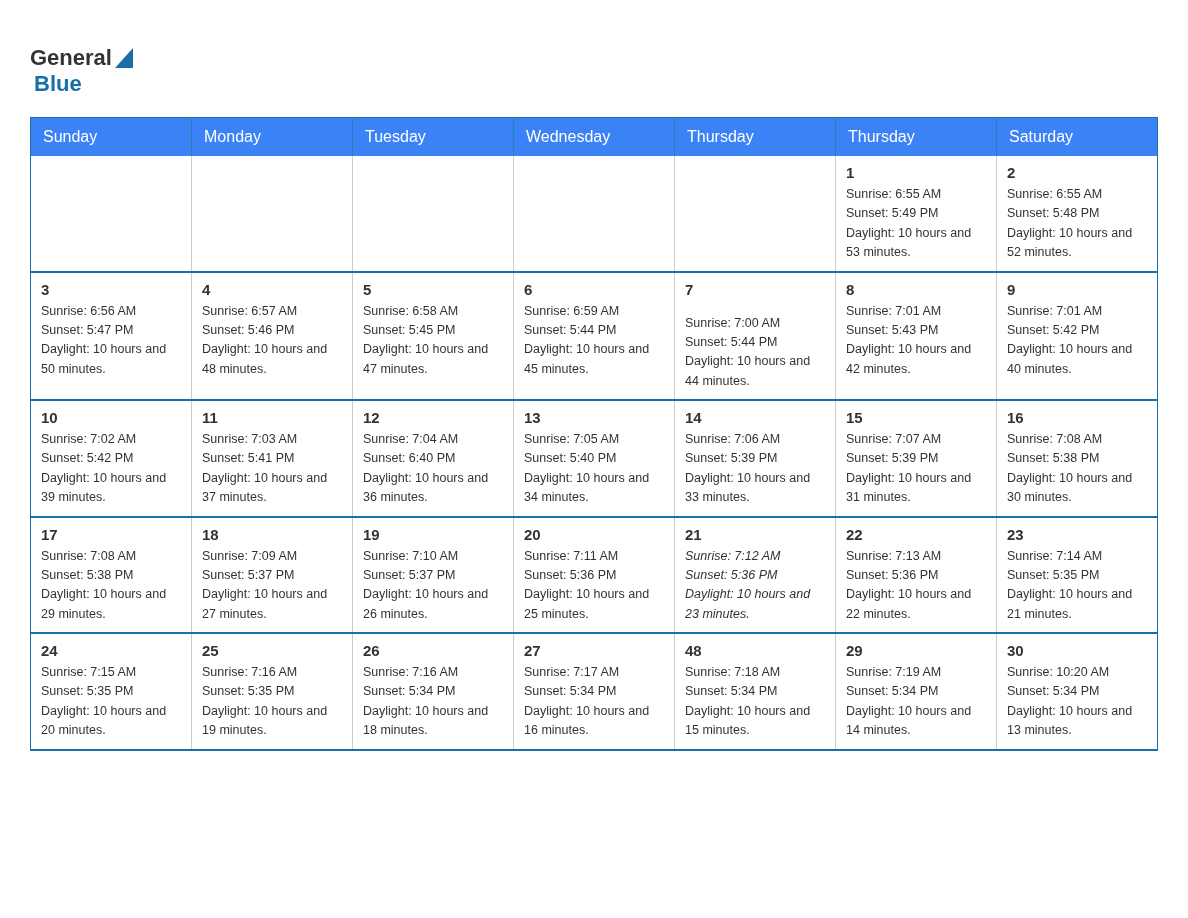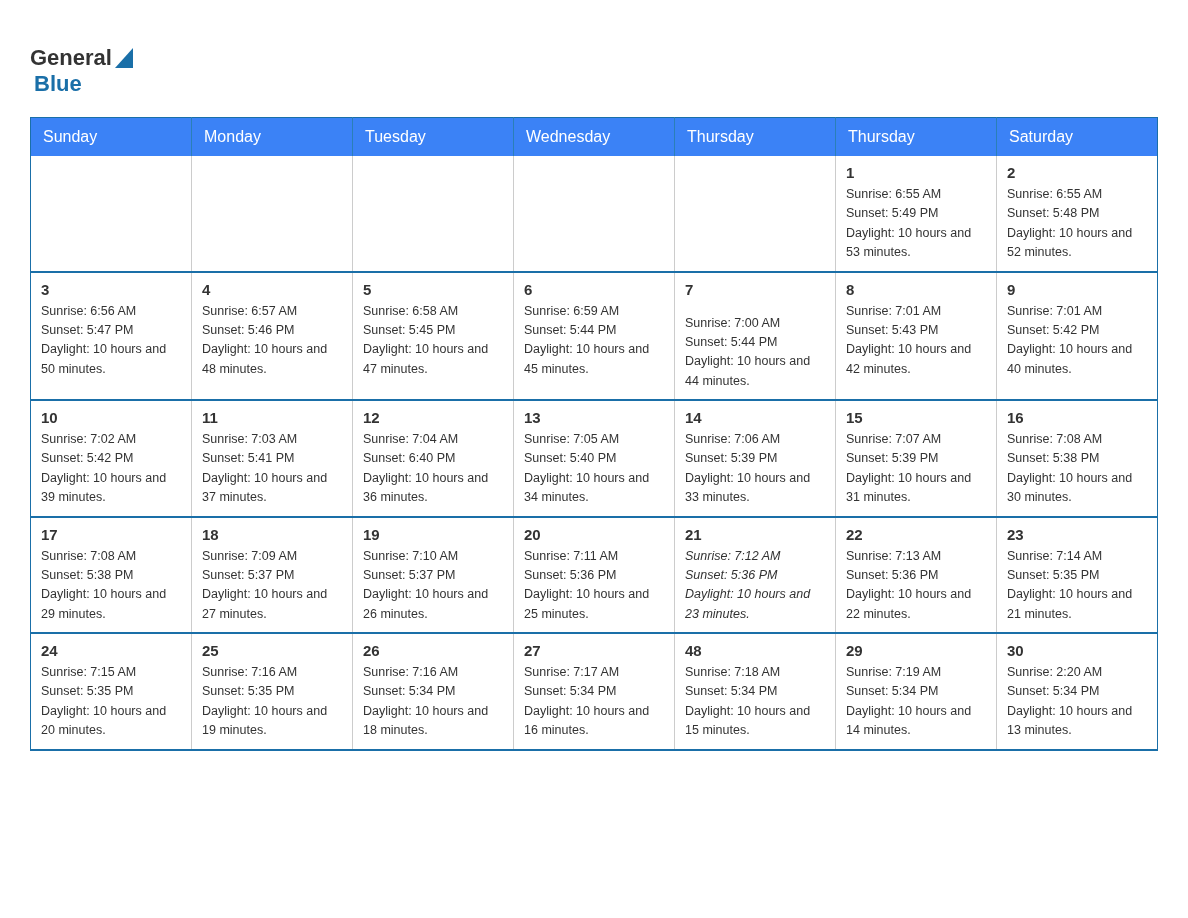--- a/index.html
+++ b/index.html
@@ -310,19 +310,19 @@
 Daylight: 10 hours and 15 minutes.</div>
         </td>
         <td>
           <span class="day-number">29</span>
           <div class="day-info" style="white-space: pre-line;">Sunrise: 7:19 AM
 Sunset: 5:34 PM
 Daylight: 10 hours and 14 minutes.</div>
         </td>
         <td>
           <span class="day-number">30</span>
-          <div class="day-info" style="white-space: pre-line;">Sunrise: 2:20 AM
+          <div class="day-info" style="white-space: pre-line;">Sunrise: 10:20 AM
 Sunset: 5:34 PM
 Daylight: 10 hours and 13 minutes.</div>
         </td>
       </tr>
     </tbody>
 </table>
 
 </body></html>

